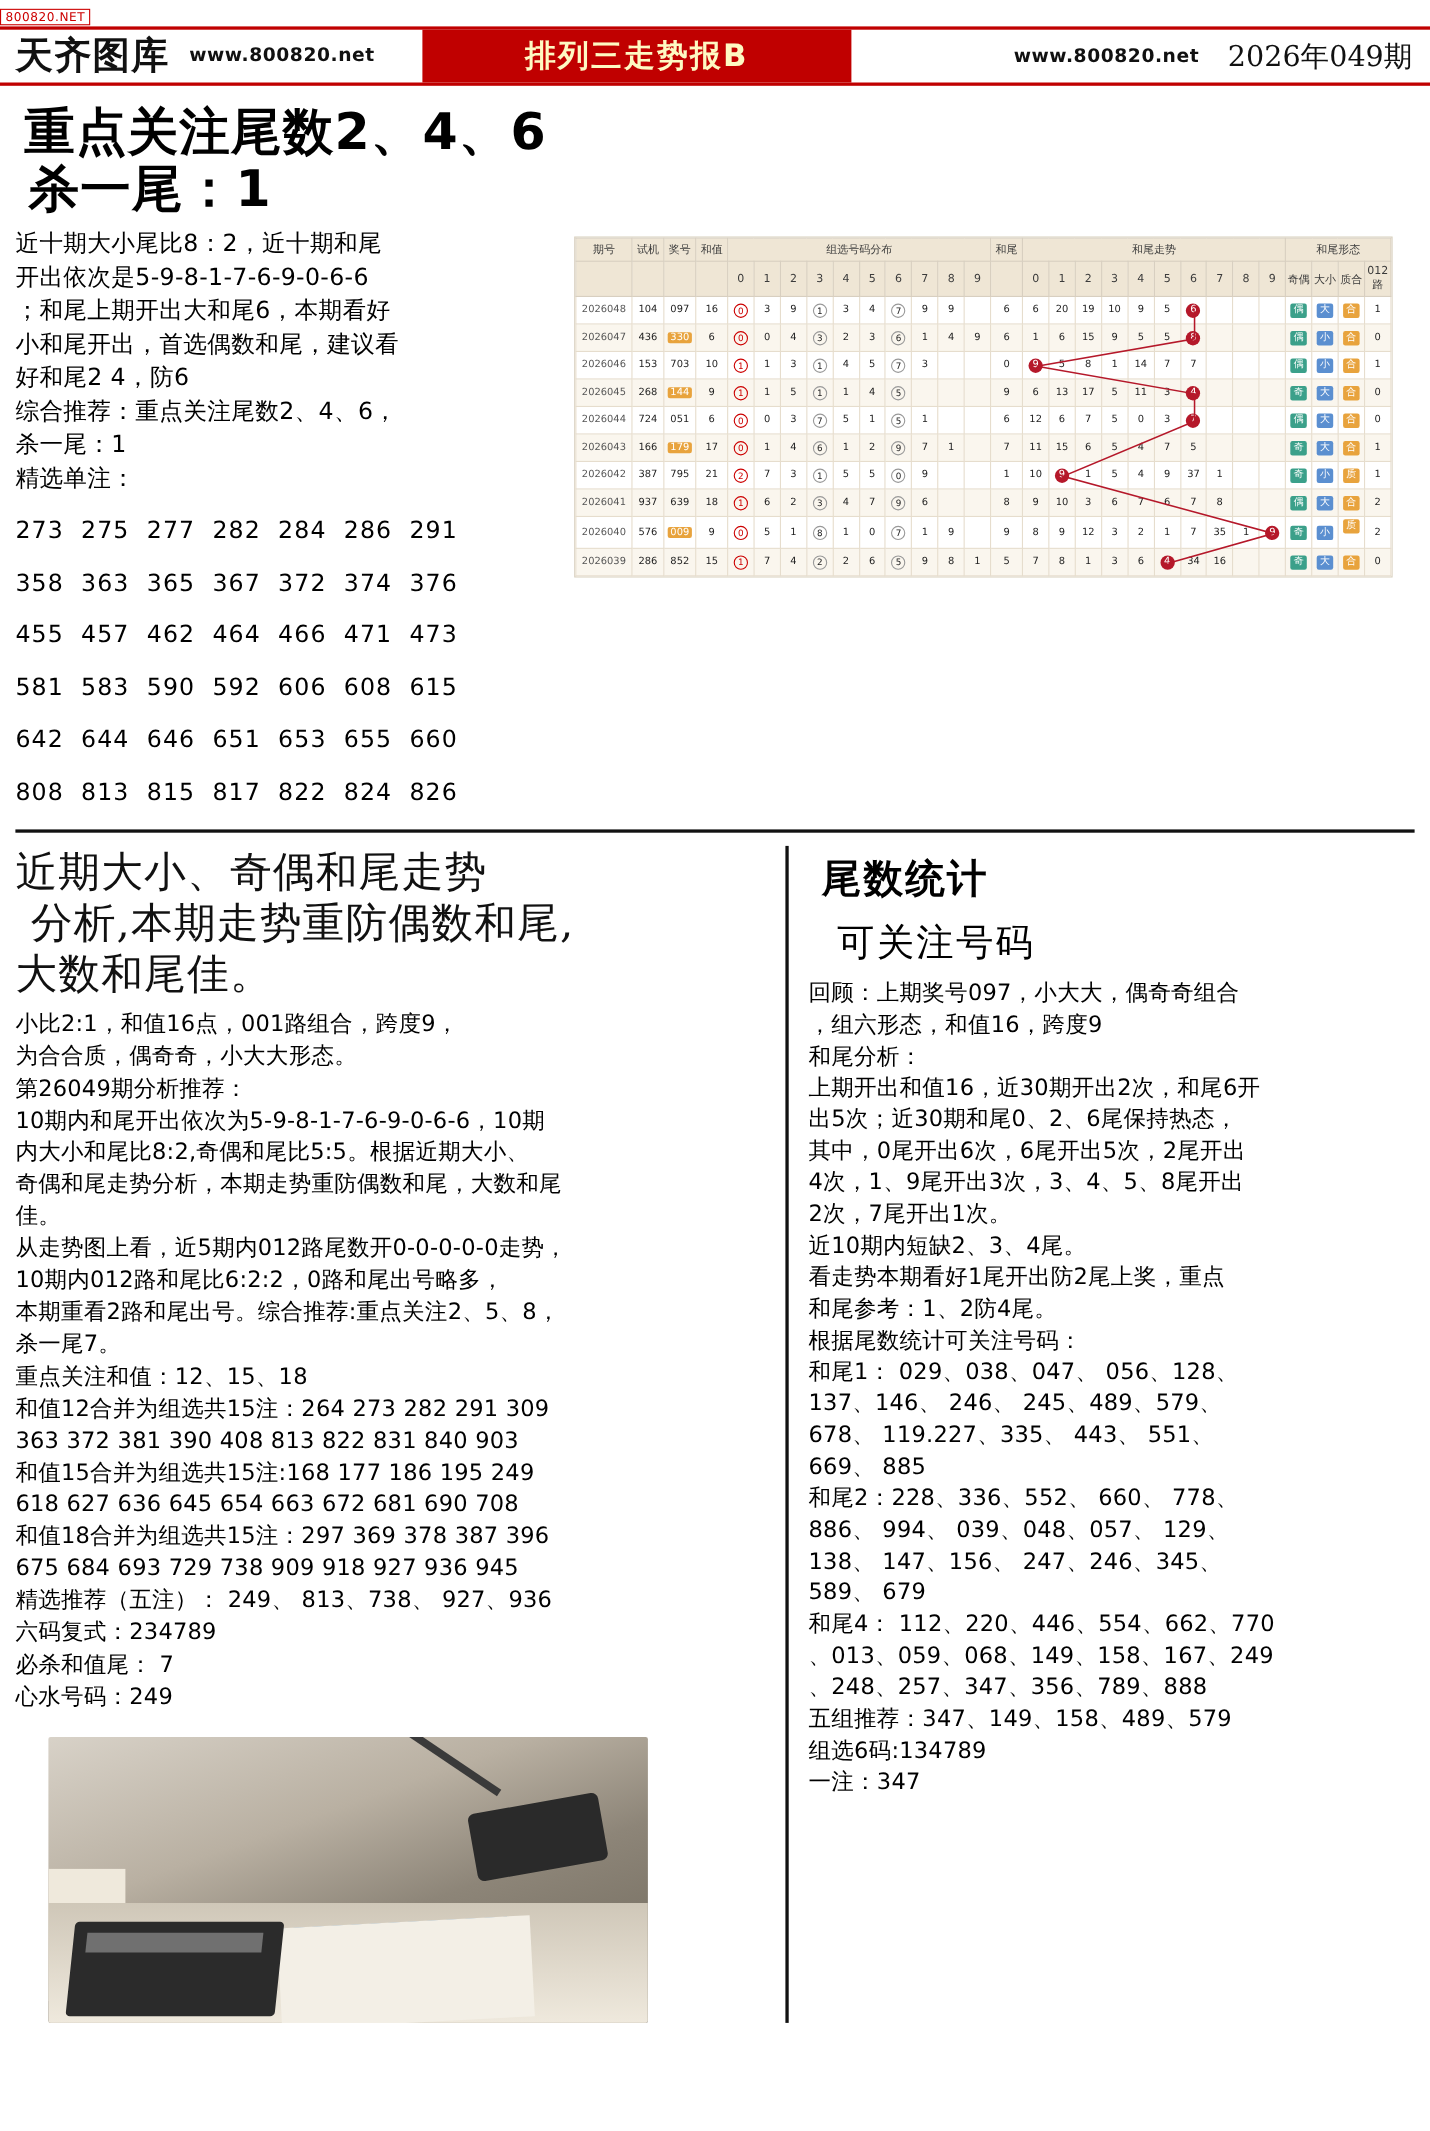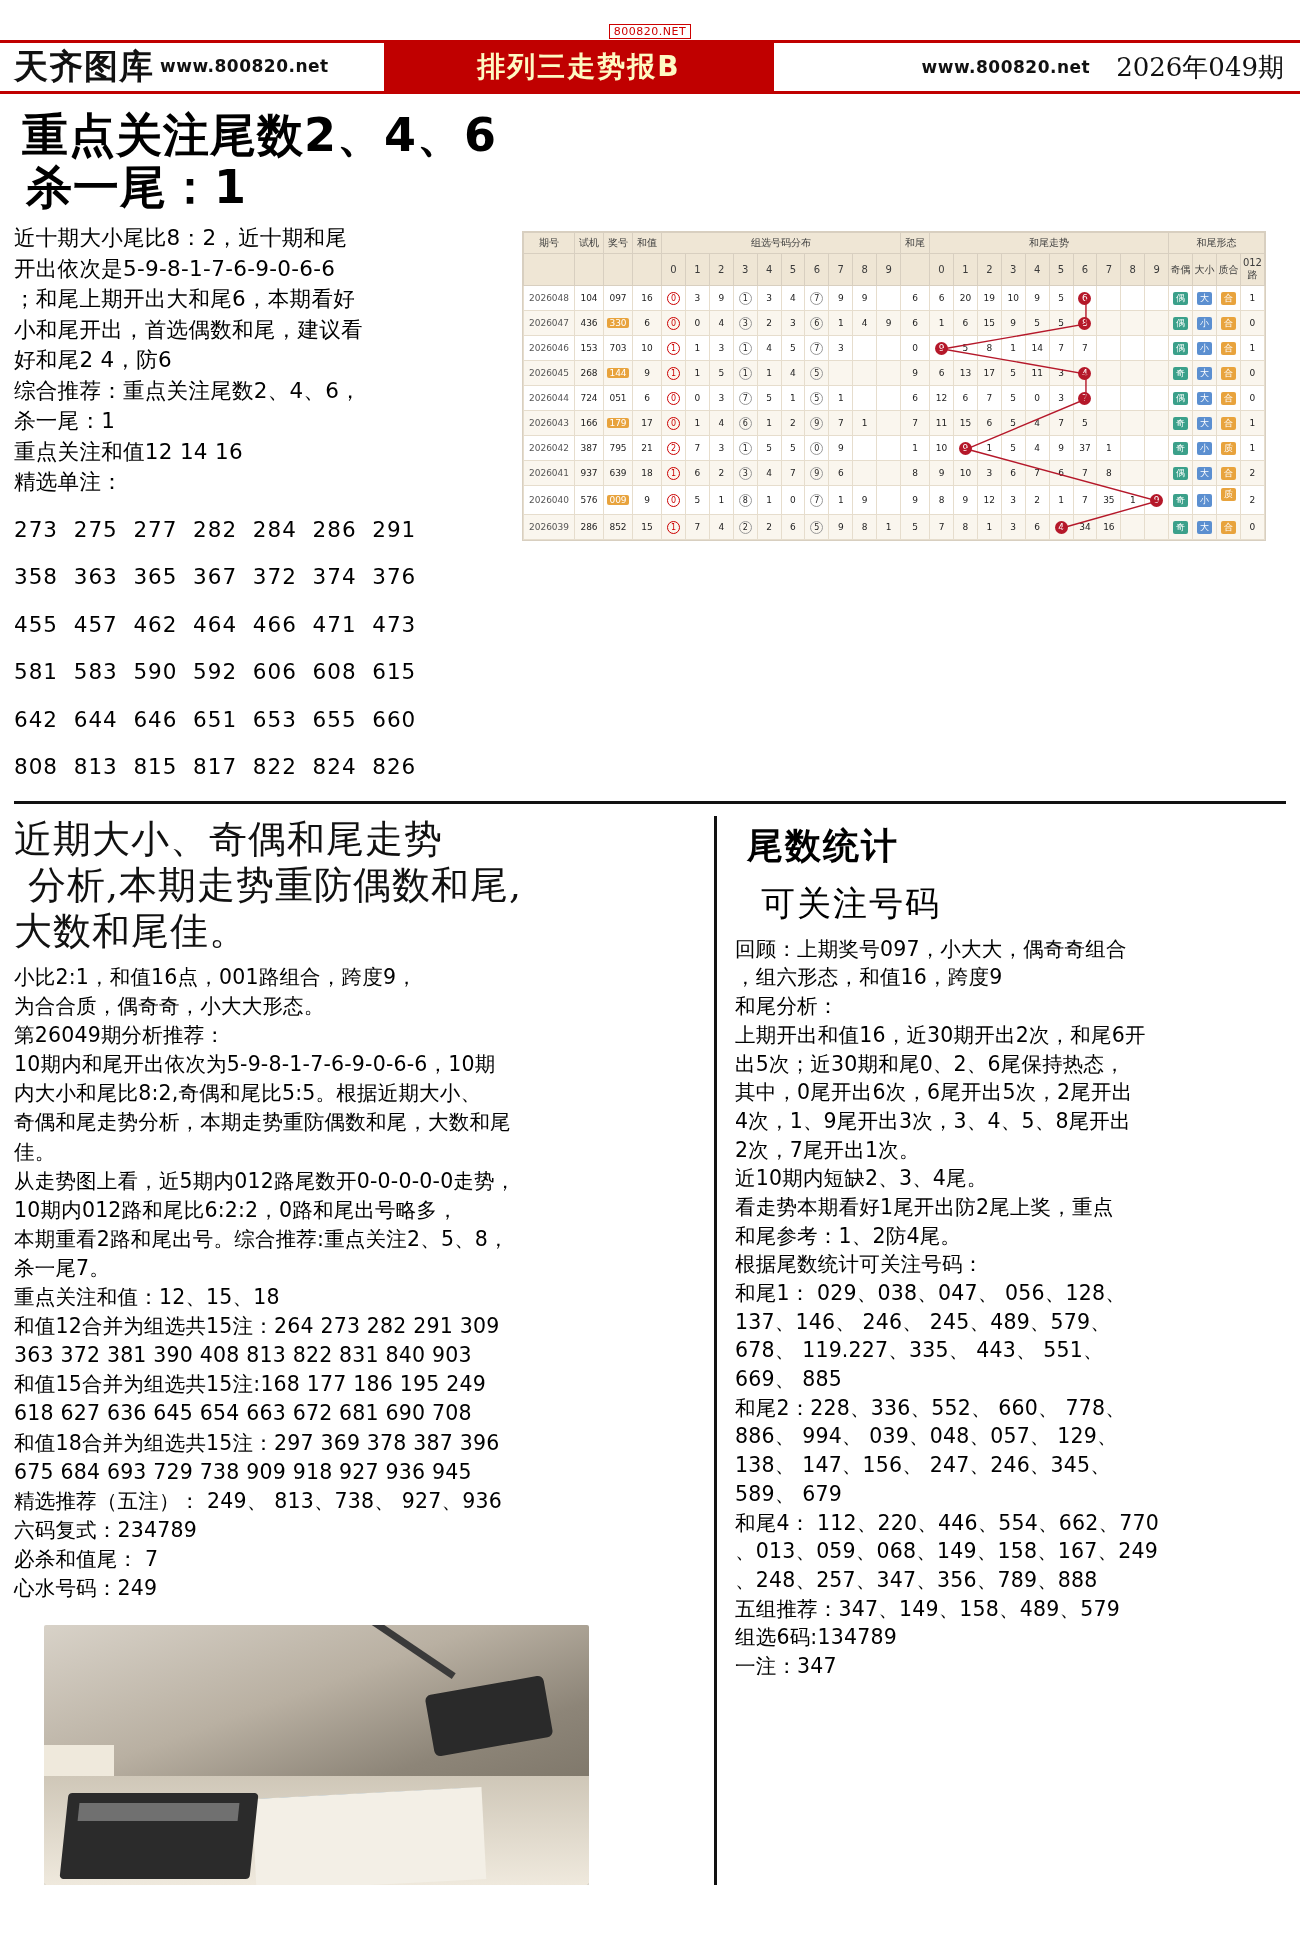--- a/index.html
+++ b/index.html
@@ -6,22 +6,22 @@
   body{
     width:1300px;
     background:#ffffff;
     font-family:"DejaVu Sans","Liberation Sans",sans-serif;
     color:#000;
   }
   .page{width:1300px;min-height:1937px;position:relative;background:#fff;}
 
   
   .top-wm{
-    text-align:center;
-    padding-top:20px;
+    text-align:left;
+    padding-top:4px;
     height:16px;
   }
   .top-wm span{
     display:inline-block;
     border:1px solid #c00;
     color:#c00;
     font-size:11px;
     padding:0 4px;
     letter-spacing:0.5px;
     background:#fff;
@@ -35,21 +35,21 @@
     margin-top:4px;
     border-top:3px solid #c00000;
     border-bottom:3px solid #c00000;
     background:#fff;
   }
   .hdr-left{
     flex:0 0 370px;
     display:flex;
     align-items:center;
     padding-left:14px;
-    gap:6px;
+    gap:18px;
   }
   .hdr-logo{
     font-size:34px;
     font-weight:bold;
     color:#111;
     letter-spacing:1px;
     font-family:"DejaVu Sans","Liberation Sans",sans-serif;
     position:relative;
   }
   .hdr-site{
@@ -239,21 +239,20 @@
 
     <div class="sec1-body">
       <div class="sec1-left">
         <p>近十期大小尾比8：2，近十期和尾</p>
         <p>开出依次是5-9-8-1-7-6-9-0-6-6</p>
         <p>；和尾上期开出大和尾6，本期看好</p>
         <p>小和尾开出，首选偶数和尾，建议看</p>
         <p>好和尾2 4，防6</p>
         <p>综合推荐：重点关注尾数2、4、6，</p>
         <p>杀一尾：1</p>
-        <p>重点关注和值12 14 16</p>
         <p>精选单注：</p>
         <div class="nums">
           <div>273  275  277  282  284  286  291</div>
           <div>358  363  365  367  372  374  376</div>
           <div>455  457  462  464  466  471  473</div>
           <div>581  583  590  592  606  608  615</div>
           <div>642  644  646  651  653  655  660</div>
           <div>808  813  815  817  822  824  826</div>
         </div>
       </div>

